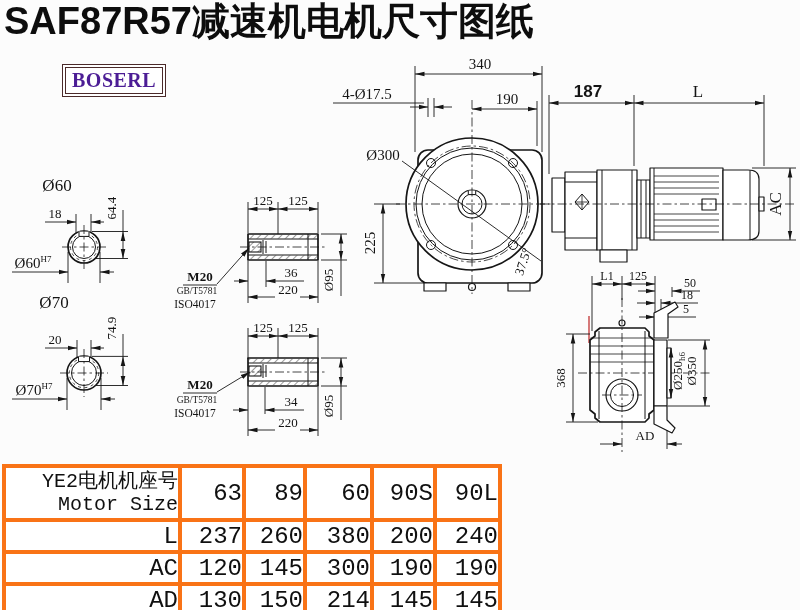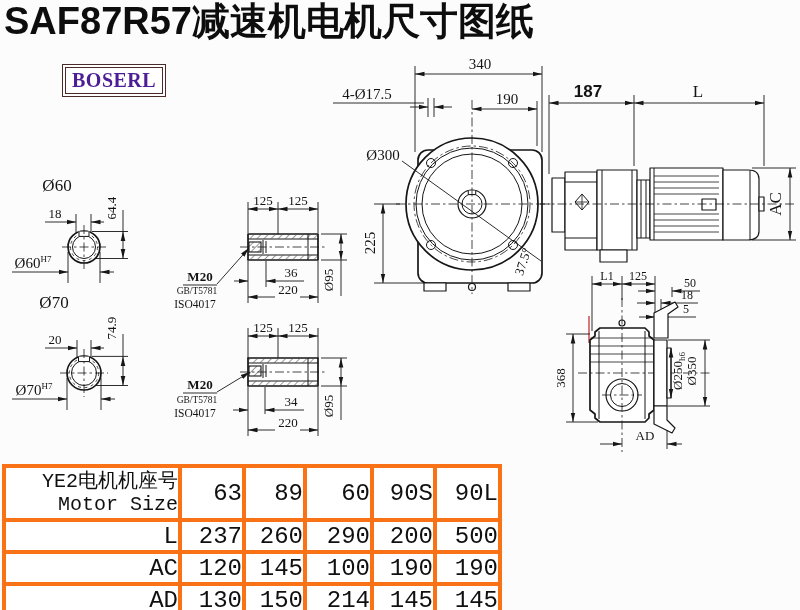--- a/index.html
+++ b/index.html
@@ -360,29 +360,29 @@
     <th>63</th>
     <th>89</th>
     <th>60</th>
     <th>90S</th>
     <th>90L</th>
   </tr>
   <tr>
     <td>L</td>
     <td>237</td>
     <td>260</td>
-    <td>290</td>
+    <td>380</td>
     <td>200</td>
-    <td>500</td>
+    <td>240</td>
   </tr>
   <tr>
     <td>AC</td>
     <td>120</td>
     <td>145</td>
-    <td>100</td>
+    <td>300</td>
     <td>190</td>
     <td>190</td>
   </tr>
   <tr>
     <td>AD</td>
     <td>130</td>
     <td>150</td>
     <td>214</td>
     <td>145</td>
     <td>145</td>

